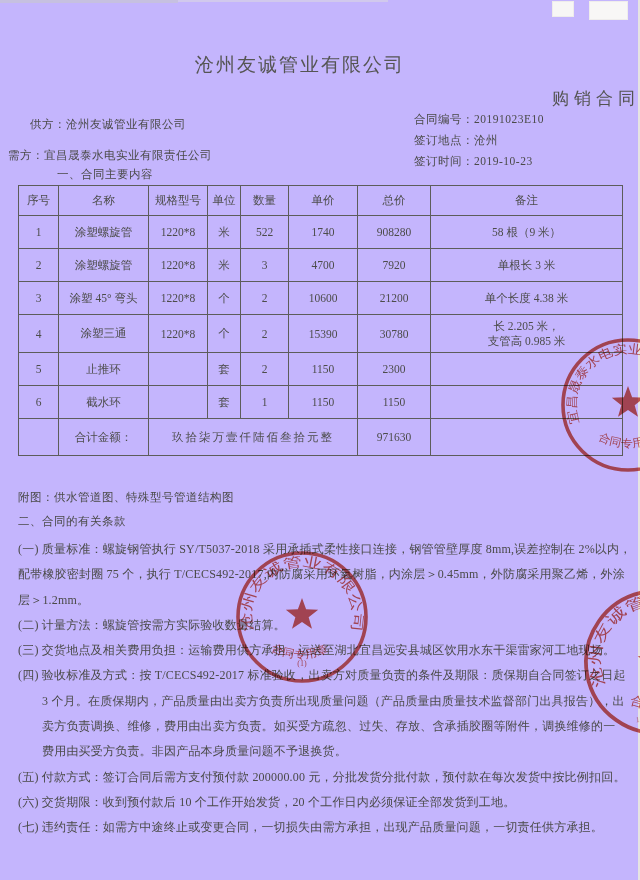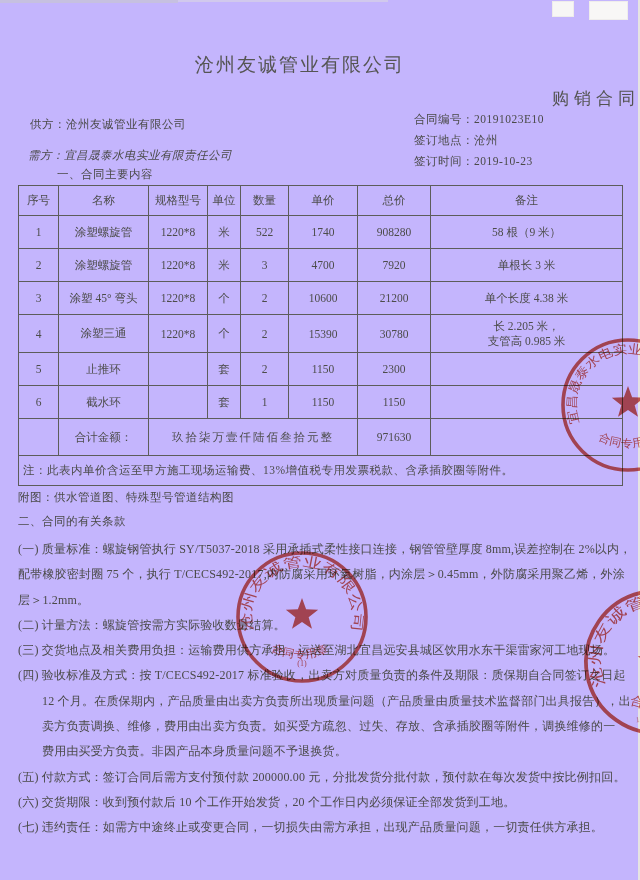--- a/index.html
+++ b/index.html
@@ -15,21 +15,21 @@
   .scan-line-top2{left:178px;top:0;width:210px;height:2px;background:#dedede;opacity:.5;}
   .scan-box-a{left:552px;top:1px;width:20px;height:14px;background:#f7f6f5;border:1px solid #eeeceb;}
   .scan-box-b{left:589px;top:1px;width:37px;height:17px;background:#f8f7f6;border:1px solid #efedec;}
   .scan-edge-right{right:0;top:0;width:2px;height:880px;background:#e6e4e2;}
 
   .title{left:0;top:52px;width:600px;text-align:center;font-size:19px;letter-spacing:2px;color:#555553;}
   .subtitle{left:0;top:87px;width:600px;text-align:right;font-size:17px;letter-spacing:5px;color:#535351;margin-left:40px;}
 
   .line{font-size:11.5px;letter-spacing:.5px;white-space:nowrap;}
   .supplier{left:23px;top:117px;margin-left:7px;}
-  .buyer{left:28px;top:148px;font-style:italic;}
+  .buyer{left:8px;top:148px;}
   .meta1{left:414px;top:112px;}
   .meta2{left:414px;top:133px;}
   .meta3{left:414px;top:154px;}
   .sec1{left:18px;top:167px;margin-left:39px;}
 
   table.items{
     position:absolute;left:18px;top:185px;width:604px;
     border-collapse:collapse;table-layout:fixed;
     font-size:11.5px;color:#4c4c4a;
   }
@@ -160,37 +160,34 @@
       <td>1150</td>
       <td></td>
     </tr>
     <tr class="trow">
       <td></td>
       <td>合计金额：</td>
       <td colspan="4" class="words">玖拾柒万壹仟陆佰叁拾元整</td>
       <td>971630</td>
       <td></td>
     </tr>
-    <tr class="nrow">
-      <td colspan="8">注：此表内单价含运至甲方施工现场运输费、13%增值税专用发票税款、含承插胶圈等附件。</td>
-    </tr>
   </tbody>
     </table>
 
   <div class="abs line attach">附图：供水管道图、特殊型号管道结构图</div>
   <div class="abs line sec2">二、合同的有关条款</div>
 
   <div class="abs clauses">
     <div class="cl">(一) 质量标准：螺旋钢管执行 SY/T5037-2018 采用承插式柔性接口连接，钢管管壁厚度 8mm,误差控制在 2%以内，</div>
     <div class="cl">配带橡胶密封圈 75 个，执行 T/CECS492-2017,内防腐采用环氧树脂，内涂层＞0.45mm，外防腐采用聚乙烯，外涂</div>
     <div class="cl">层＞1.2mm。</div>
     <div class="cl">(二) 计量方法：螺旋管按需方实际验收数量结算。</div>
     <div class="cl">(三) 交货地点及相关费用负担：运输费用供方承担，运送至湖北宜昌远安县城区饮用水东干渠雷家河工地现场。</div>
     <div class="cl">(四) 验收标准及方式：按 T/CECS492-2017 标准验收，出卖方对质量负责的条件及期限：质保期自合同签订之日起</div>
-    <div class="cl c-ind">12 个月。在质保期内，产品质量由出卖方负责所出现质量问题（产品质量由质量技术监督部门出具报告），出</div>
+    <div class="cl c-ind">3 个月。在质保期内，产品质量由出卖方负责所出现质量问题（产品质量由质量技术监督部门出具报告），出</div>
     <div class="cl c-ind">卖方负责调换、维修，费用由出卖方负责。如买受方疏忽、过失、存放、含承插胶圈等附件，调换维修的一</div>
     <div class="cl c-ind">费用由买受方负责。非因产品本身质量问题不予退换货。</div>
     <div class="cl">(五) 付款方式：签订合同后需方支付预付款 200000.00 元，分批发货分批付款，预付款在每次发货中按比例扣回。</div>
     <div class="cl">(六) 交货期限：收到预付款后 10 个工作开始发货，20 个工作日内必须保证全部发货到工地。</div>
     <div class="cl">(七) 违约责任：如需方中途终止或变更合同，一切损失由需方承担，出现产品质量问题，一切责任供方承担。</div>
   </div>
 
   <svg class="stamp" style="left:543px;top:320px;" width="170" height="170" viewBox="0 0 170 170">
     <circle cx="85" cy="85" r="65" fill="none" stroke="#c83a2c" stroke-width="3.6"></circle>
     <path id="arcA" d="M 36.1,102.8 A 52,52 0 1 1 133.9,102.8" fill="none"></path>

